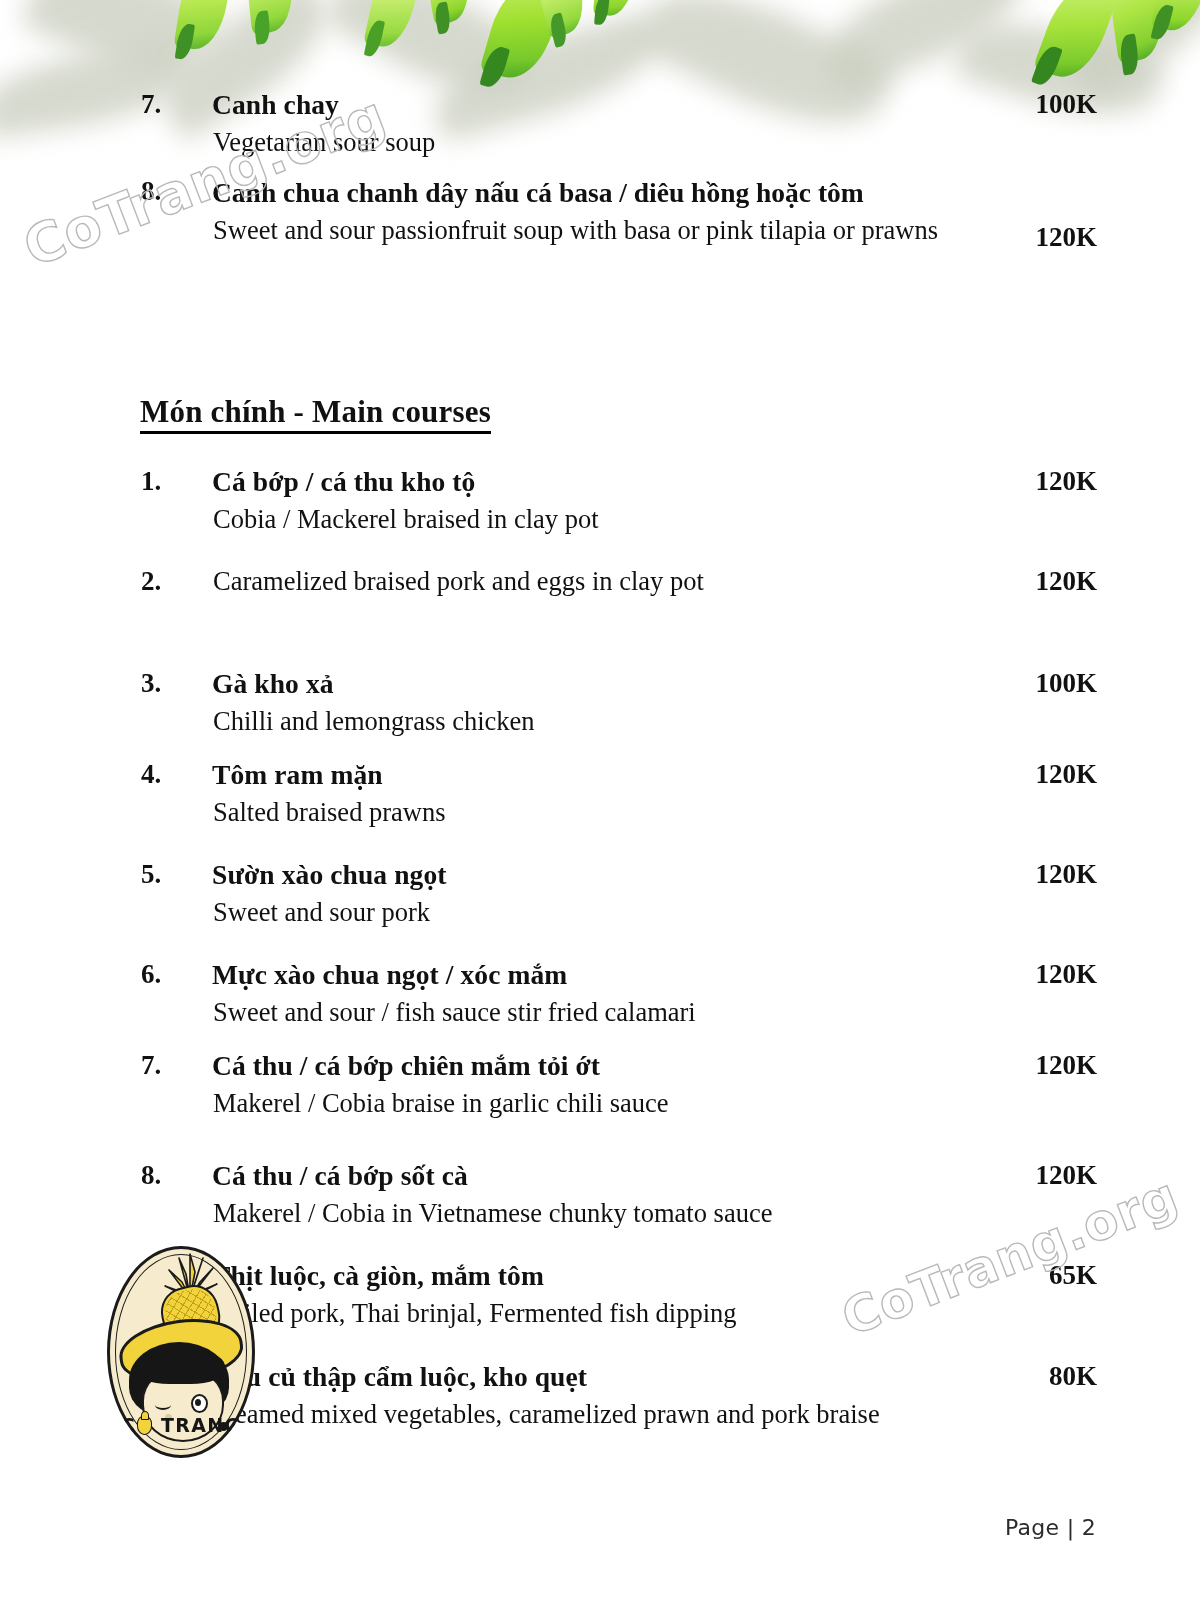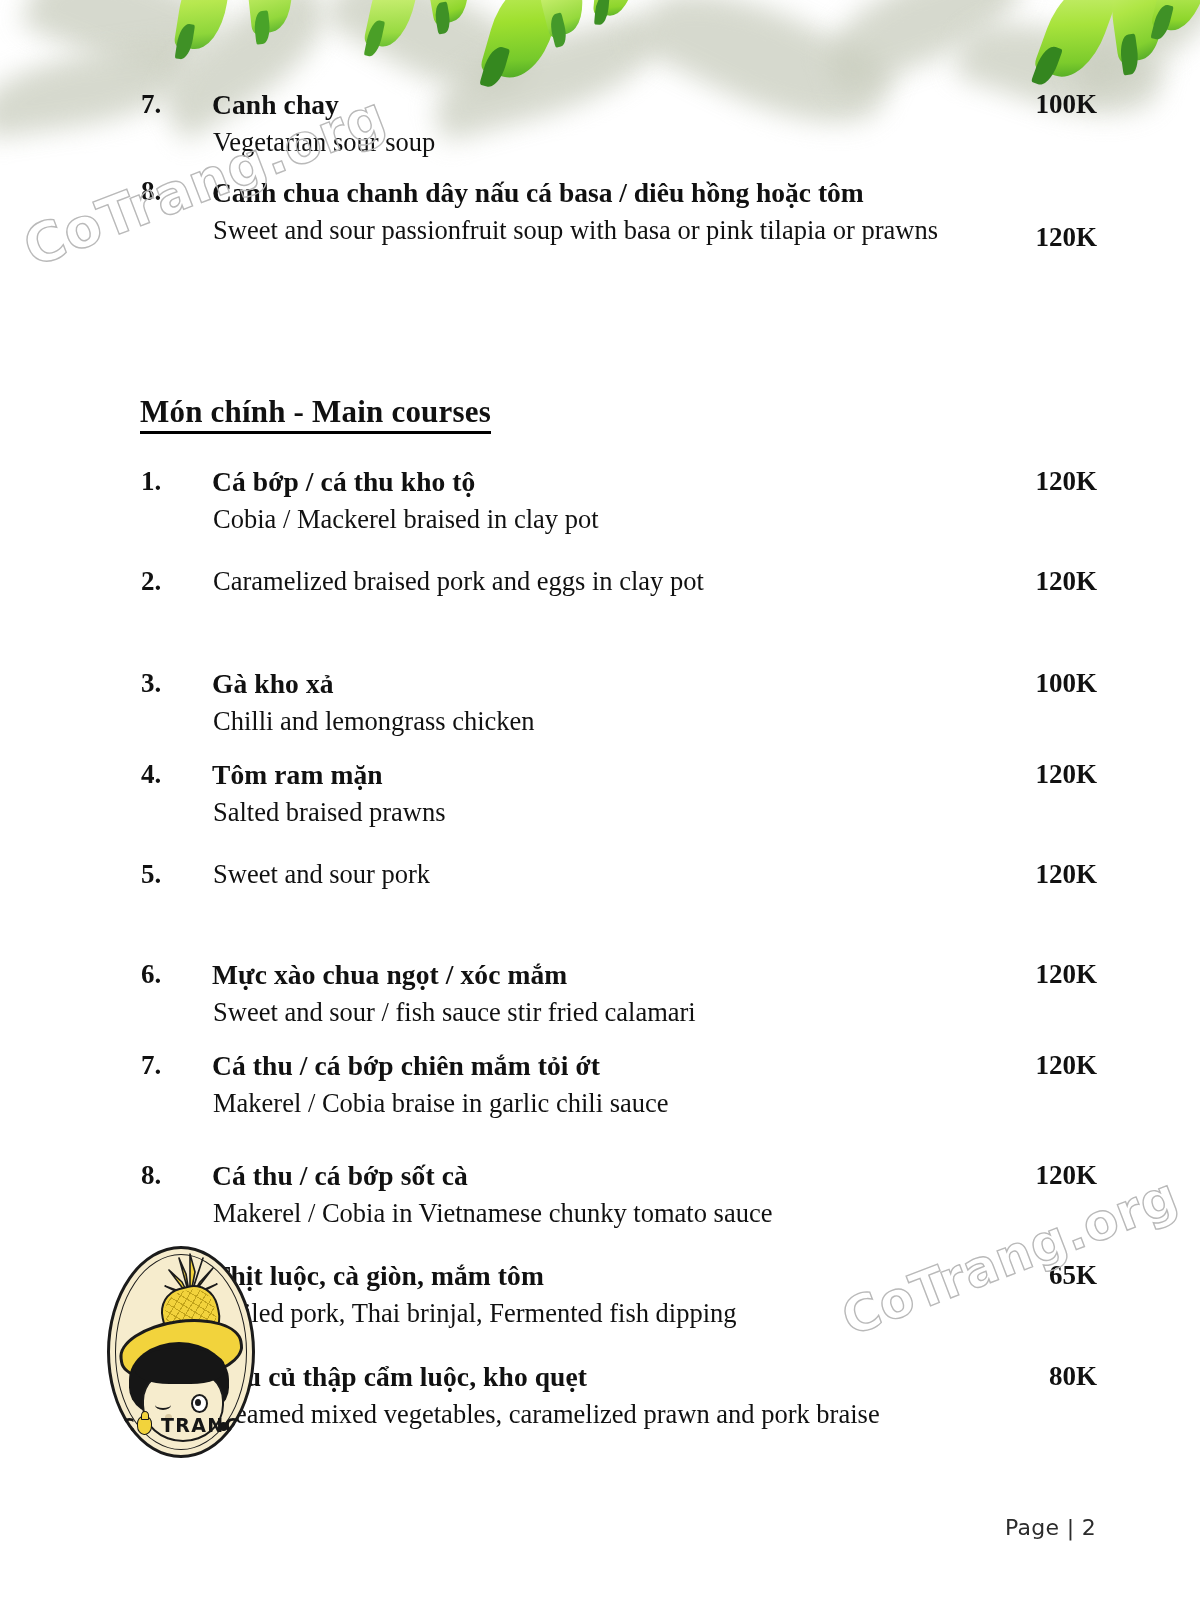--- a/index.html
+++ b/index.html
@@ -392,20 +392,21 @@
         <span class="item-number" style="top:5px;">4.</span>
         <span class="item-title">Tôm ram mặn</span>
         <span class="item-price">120K</span>
       </div>
       <span class="item-desc">Salted braised prawns</span>
     </div>
 
     <div class="menu-item" style="position:absolute; left:0; top:856px; width:1200px;">
       <div class="item-head">
         <span class="item-number" style="top:5px;">5.</span>
+        <span class="item-title">Sườn xào chua ngọt</span>
         <span class="item-price">120K</span>
       </div>
       <span class="item-desc">Sweet and sour pork</span>
     </div>
 
     <div class="menu-item" style="position:absolute; left:0; top:956px; width:1200px;">
       <div class="item-head">
         <span class="item-number" style="top:5px;">6.</span>
         <span class="item-title">Mực xào chua ngọt / xóc mắm</span>
         <span class="item-price">120K</span>

